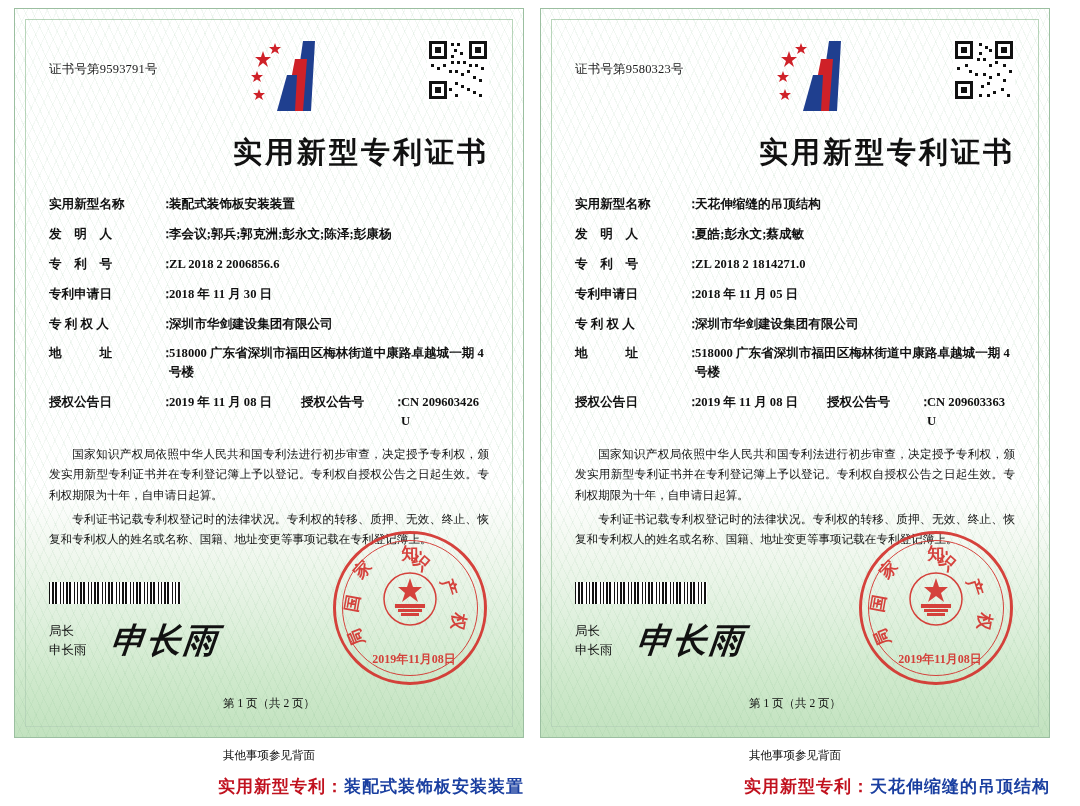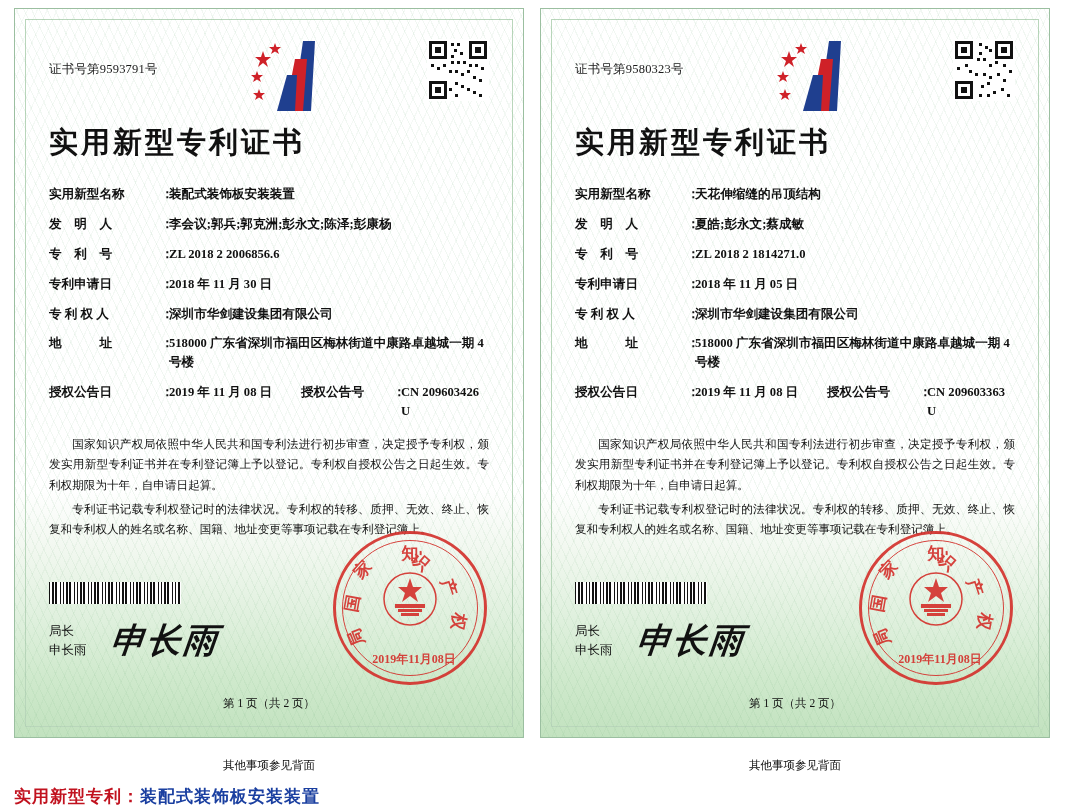--- a/index.html
+++ b/index.html
@@ -79,26 +79,26 @@
     width: 110px;
     height: 78px;
     margin-top: 2px;
   }
   .qr {
     width: 62px;
     height: 62px;
     margin-top: 4px;
   }
   .title {
-    text-align: left;
+    text-align: right;
     font-size: 29px;
     font-weight: bold;
     letter-spacing: 3px;
     color: #111;
-    margin: 4px 0 22px 0;
+    margin: 14px 0 22px 0;
     font-family: "DejaVu Serif", "Liberation Serif", serif;
   }
   .fields {
     font-size: 12.6px;
     color: #111;
     line-height: 1.5;
     font-weight: bold;
   }
   .f-row {
     display: flex;
@@ -225,24 +225,24 @@
     bottom: 14px;
     text-align: center;
     font-size: 12px;
     color: #d4332e;
     font-weight: bold;
   }
   .footnote {
     text-align: center;
     font-size: 11.5px;
     color: #111;
-    margin-top: 20px;
+    margin-top: 10px;
   }
   .caption {
-    text-align: left;
+    text-align: right;
     font-size: 17px;
     font-weight: bold;
     color: #1a3fa0;
     margin-top: 12px;
     letter-spacing: 1px;
   }
   .caption .cap-red { color: #c1121f; }
 </style>
 </head>
 <body>
@@ -538,16 +538,19 @@
             <div class="seal-text-char" style="left:76px;top:16px;transform:rotate(40deg);">识</div>
             <div class="seal-text-char" style="left:104px;top:42px;transform:rotate(72deg);">产</div>
             <div class="seal-text-char" style="left:114px;top:76px;transform:rotate(100deg);">权</div>
             <div class="seal-text-char" style="left:12px;top:92px;transform:rotate(-112deg);">局</div>
             <div class="seal-date">2019年11月08日</div>
           </div>
 
         </div>
       </div>
       <div class="footnote">其他事项参见背面</div>
+      <div class="caption">
+        <span class="cap-red">实用新型专利：</span><span>天花伸缩缝的吊顶结构</span>
+      </div>
     </div>
 
   </div>
 </div>
 
 </body></html>

